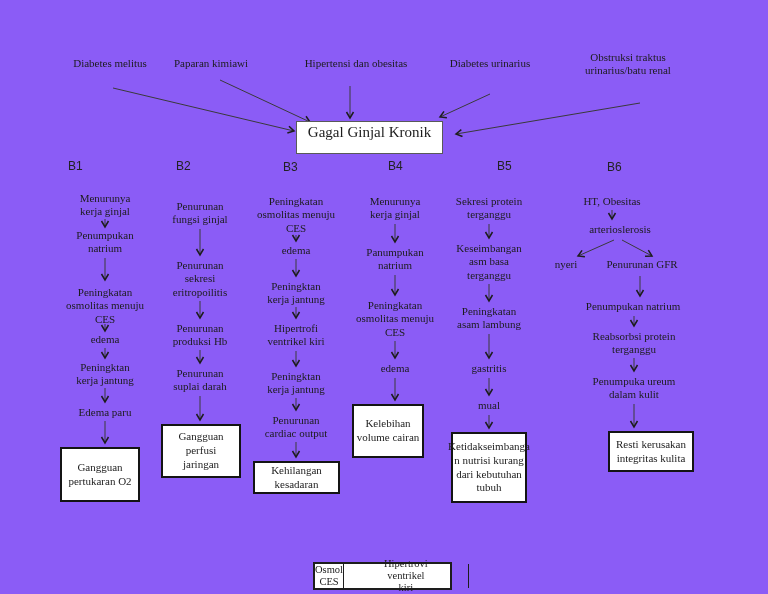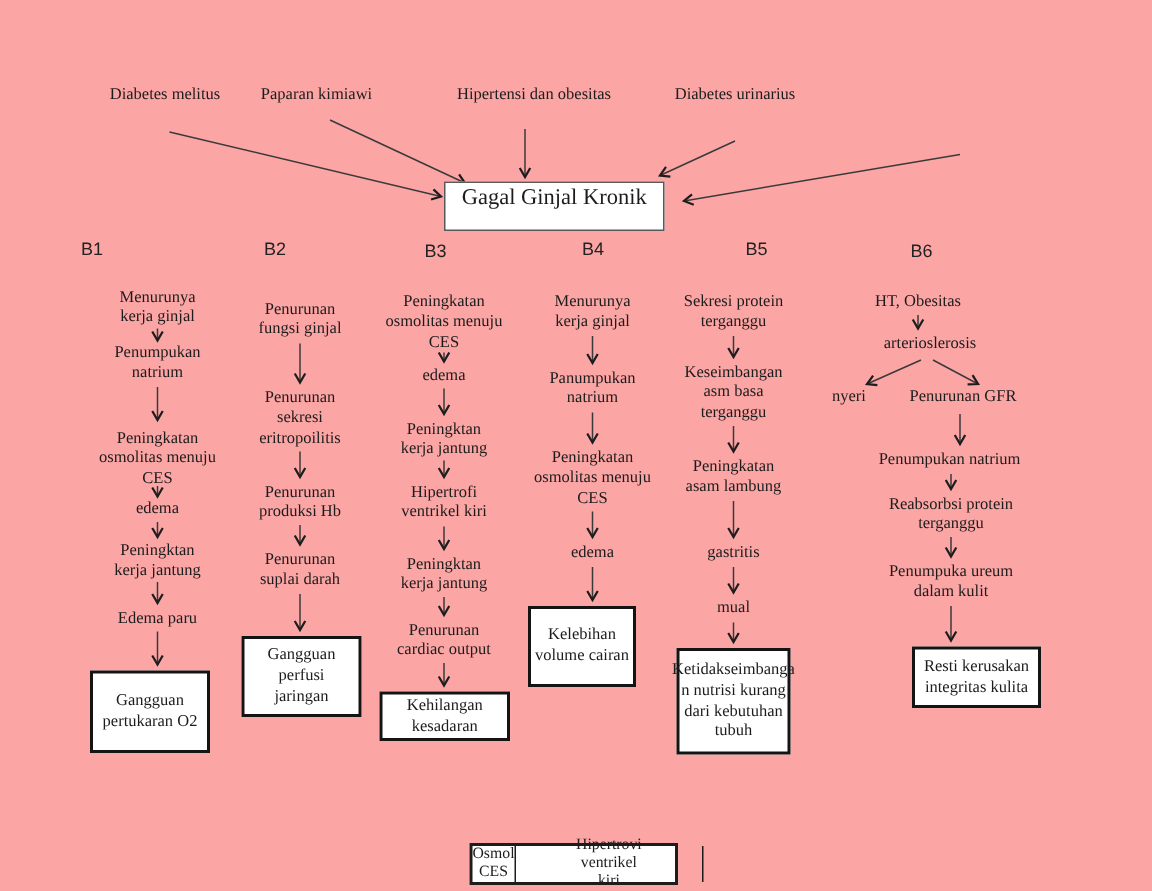--- a/index.html
+++ b/index.html
@@ -1,20 +1,20 @@
 <!DOCTYPE html>
 <html><head>
 <meta charset="utf-8">
 <style>
   html,body{margin:0;padding:0;background:#e9e9e9;}
   .canvas{
     position:relative;
     width:768px;height:594px;
     margin:0 auto;
-    background:#fca5a5;
+    background:#8b5cf6;
     font-family:"Liberation Serif", serif;
     color:#1c1c1c;
     overflow:hidden;
   }
   svg.wires{position:absolute;left:0;top:0;width:768px;height:594px;}
   .txt{
     position:absolute;
     transform:translateX(-50%);
     font-size:11px;line-height:1.22;
     text-align:center;white-space:pre-line;
@@ -106,26 +106,28 @@
       <line x1="634" y1="316" x2="634" y2="326" marker-end="url(#ah)"></line>
       <line x1="634" y1="358" x2="634" y2="371" marker-end="url(#ah)"></line>
       <line x1="634" y1="404" x2="634" y2="427" marker-end="url(#ah)"></line>
     </g>
   </svg>
 
   <div class="txt" style="left:110px;top:57px">Diabetes melitus</div>
   <div class="txt" style="left:211px;top:57px">Paparan kimiawi</div>
   <div class="txt" style="left:356px;top:57px">Hipertensi dan obesitas</div>
   <div class="txt" style="left:490px;top:57px">Diabetes urinarius</div>
+  <div class="txt" style="left:628px;top:51px">Obstruksi traktus
+urinarius/batu renal</div>
 
   <div class="cbox">
     <span>Gagal Ginjal Kronik</span>
   </div>
 
-  <div class="lbl" style="left:54px;top:159px">B1</div>
+  <div class="lbl" style="left:68px;top:159px">B1</div>
   <div class="lbl" style="left:176px;top:159px">B2</div>
   <div class="lbl" style="left:283px;top:160px">B3</div>
   <div class="lbl" style="left:388px;top:159px">B4</div>
   <div class="lbl" style="left:497px;top:159px">B5</div>
   <div class="lbl" style="left:607px;top:160px">B6</div>
 
   <div class="txt" style="left:105px;top:192px">Menurunya
 kerja ginjal</div>
   <div class="txt" style="left:105px;top:229px">Penumpukan
 natrium</div>

